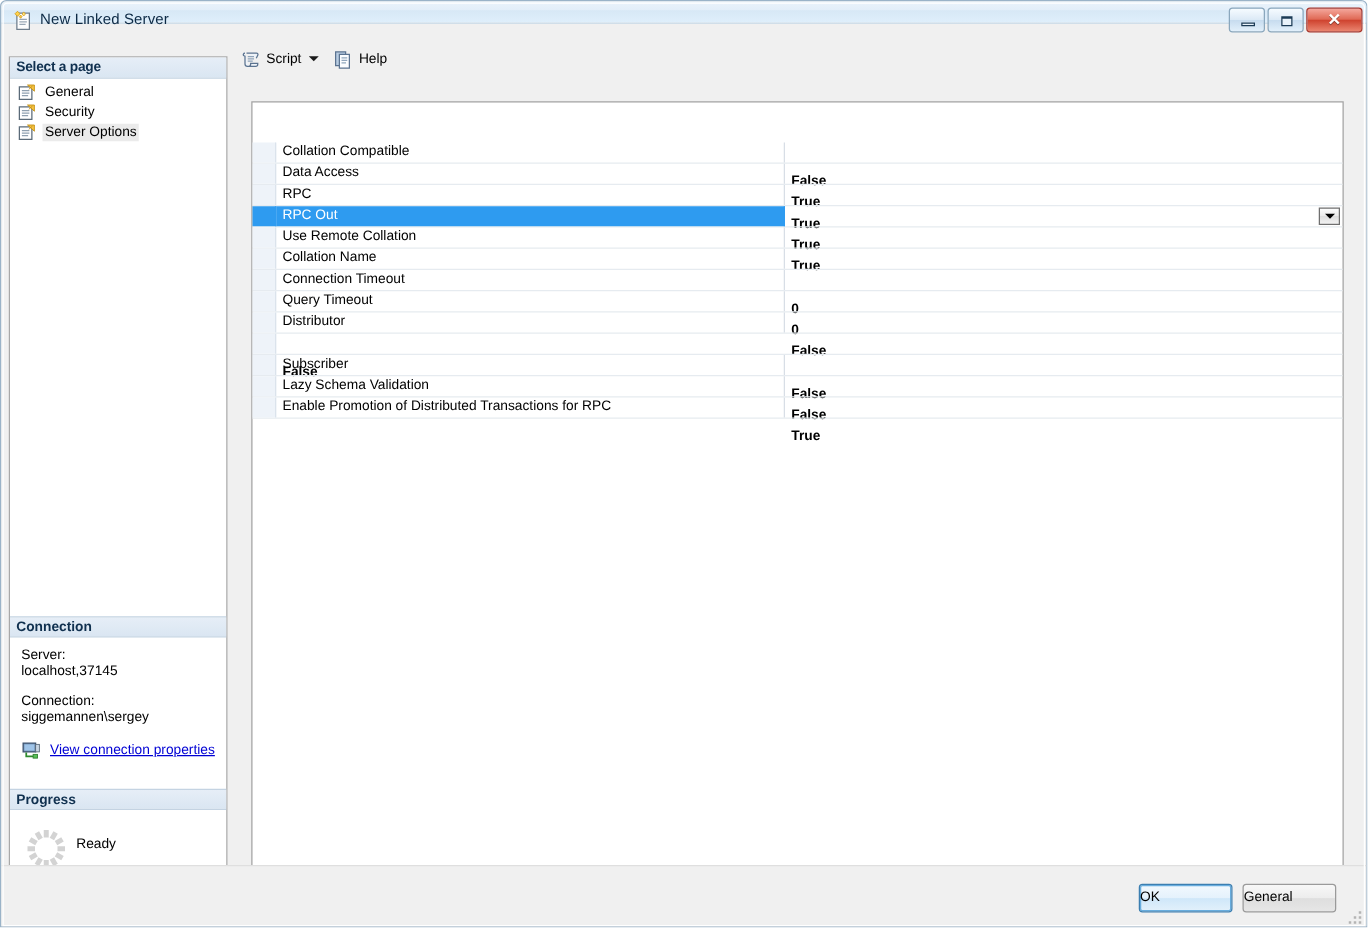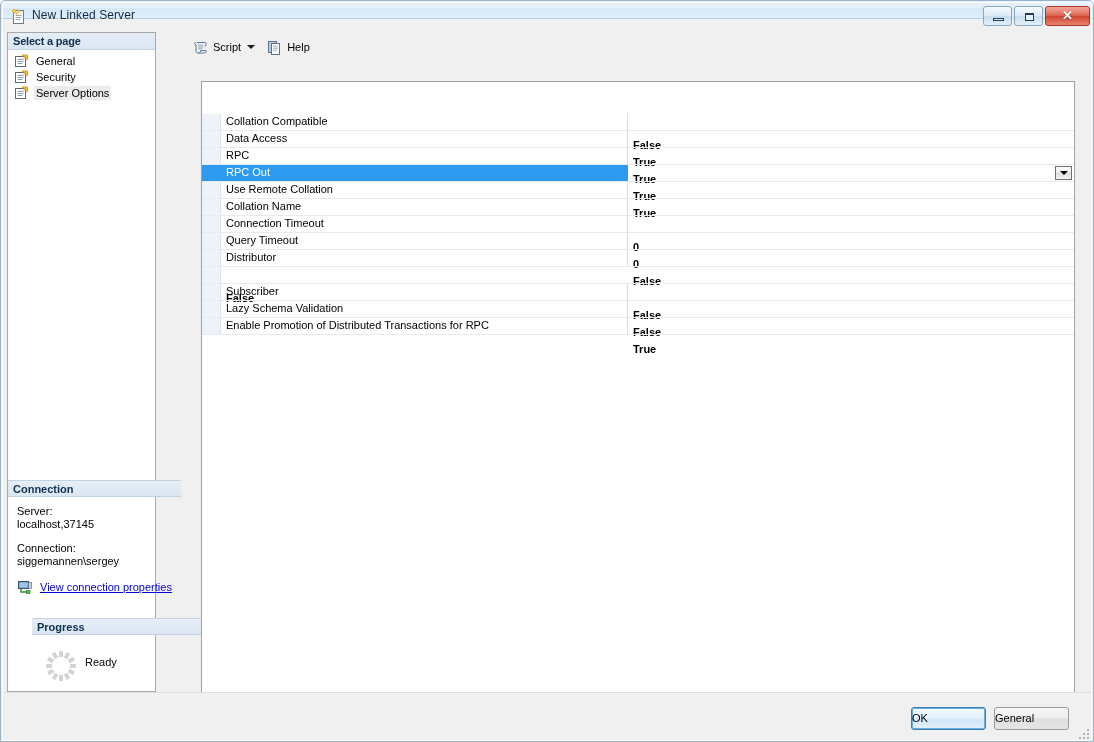--- a/index.html
+++ b/index.html
@@ -114,22 +114,22 @@
     position: absolute;
     left: 0; top: 31px;
     width: 1094px;
     height: 660px;
     background: #f0f0f0;
   }
 
   
   .leftpane {
     position: absolute;
-    left: 6px; top: 0px;
-    width: 149px;
+    left: 6px; top: 13px;
+    width: 175px;
     height: 660px;
     box-sizing: border-box;
     background: #ffffff;
     border: 1px solid #a8a8a8;
   }
   .pane-header {
     height: 17px;
     box-sizing: border-box;
     background: linear-gradient(to bottom, #e6eef7 0%, #dae6f2 100%);
     border-bottom: 1px solid #c4d3e2;
@@ -196,21 +196,20 @@
     font-size: 11px;
     cursor: pointer;
   }
   .monitor-icon { width: 16px; height: 16px; flex: 0 0 auto; }
 
   
   .prog-block {
     position: absolute;
     left: 0; top: 585px;
     width: 173px;
-    padding-left: 24px;
   }
   .prog-body {
     height: 55px;
     position: relative;
   }
   .spinner {
     position: absolute;
     left: 12px; top: 14px;
     width: 34px; height: 34px;
   }

